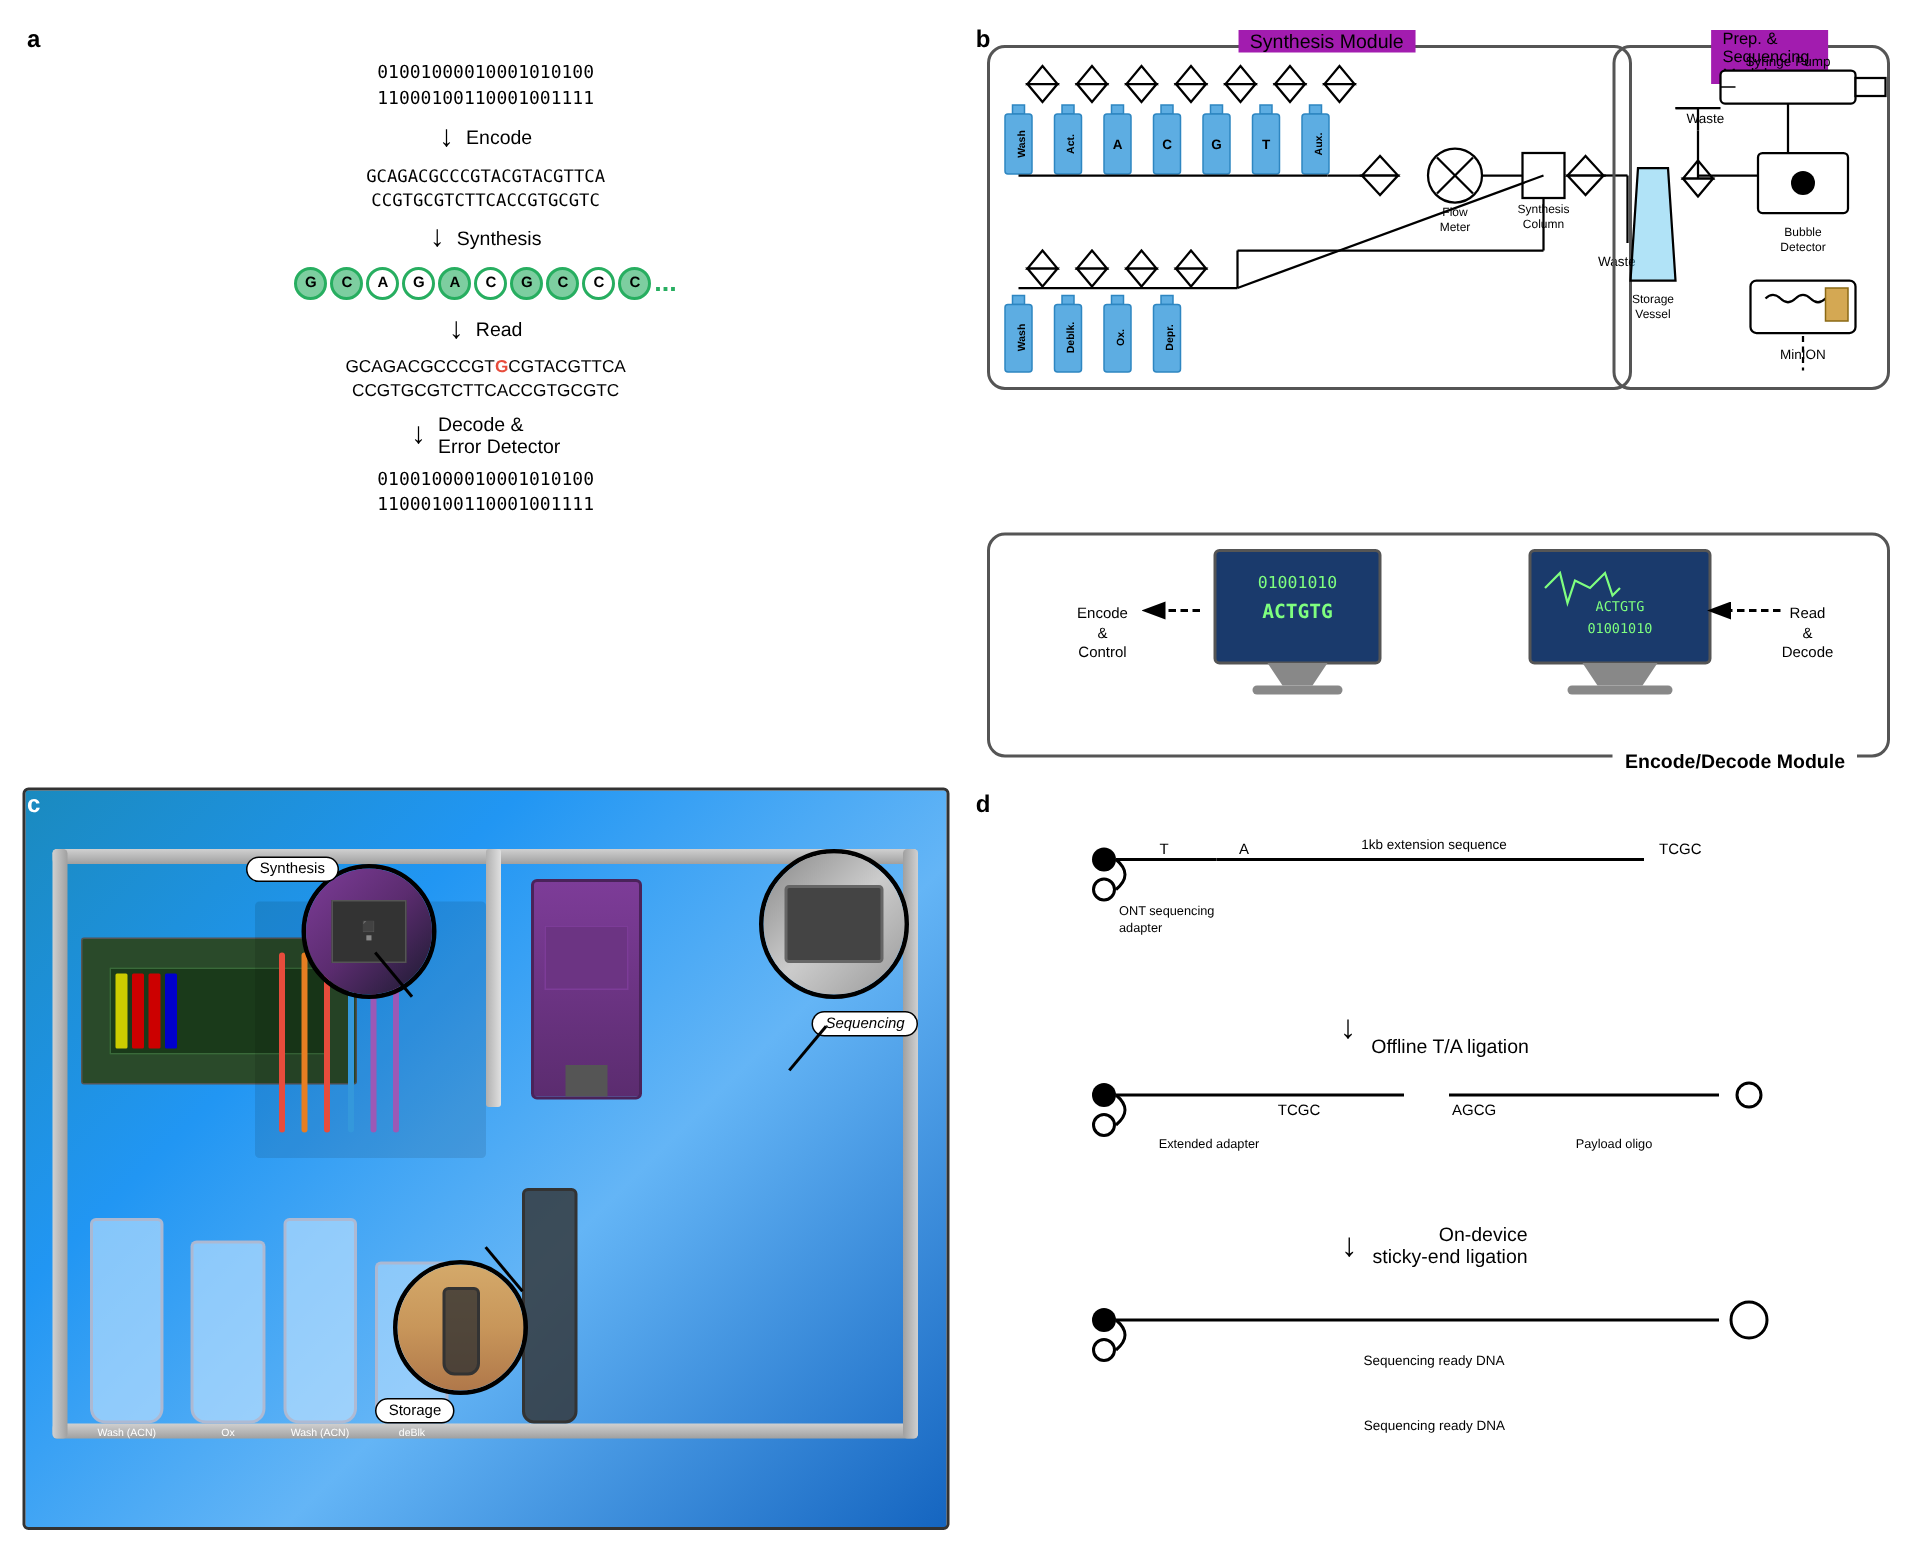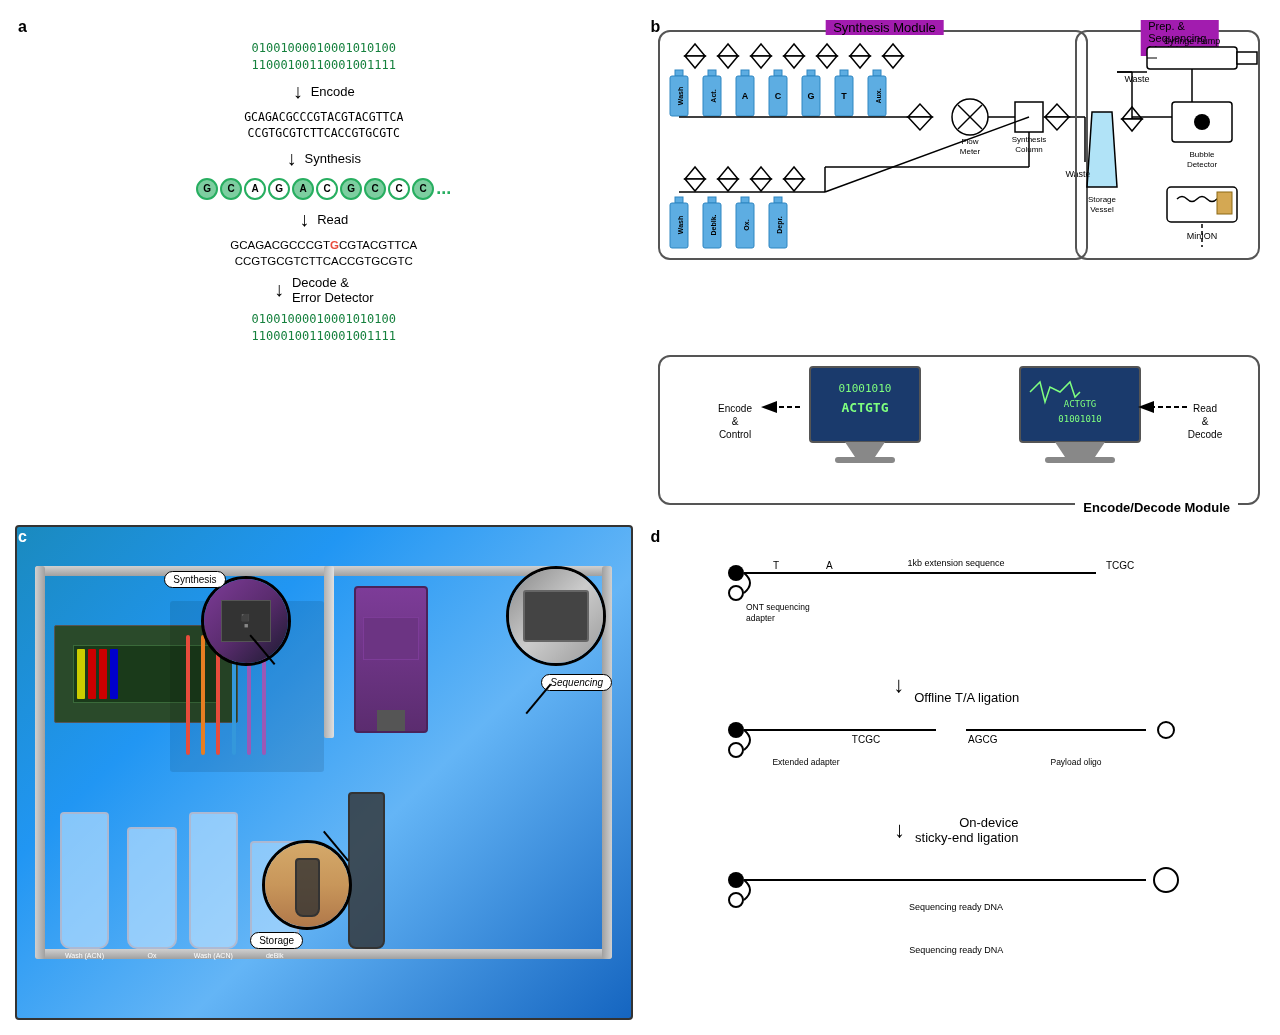--- a/index.html
+++ b/index.html
@@ -46,21 +46,21 @@
       flex-direction: column;
       align-items: center;
       width: 100%;
       margin-top: 20px;
       gap: 2px;
     }
 
     .binary-text {
       font-family: monospace;
       font-size: 12px;
-      color: #15803d;
+      color: #000000;
       line-height: 1.4;
       text-align: center;
     }
 
     .arrow-row {
       display: flex;
       align-items: center;
       gap: 8px;
       margin: 4px 0;
     }

